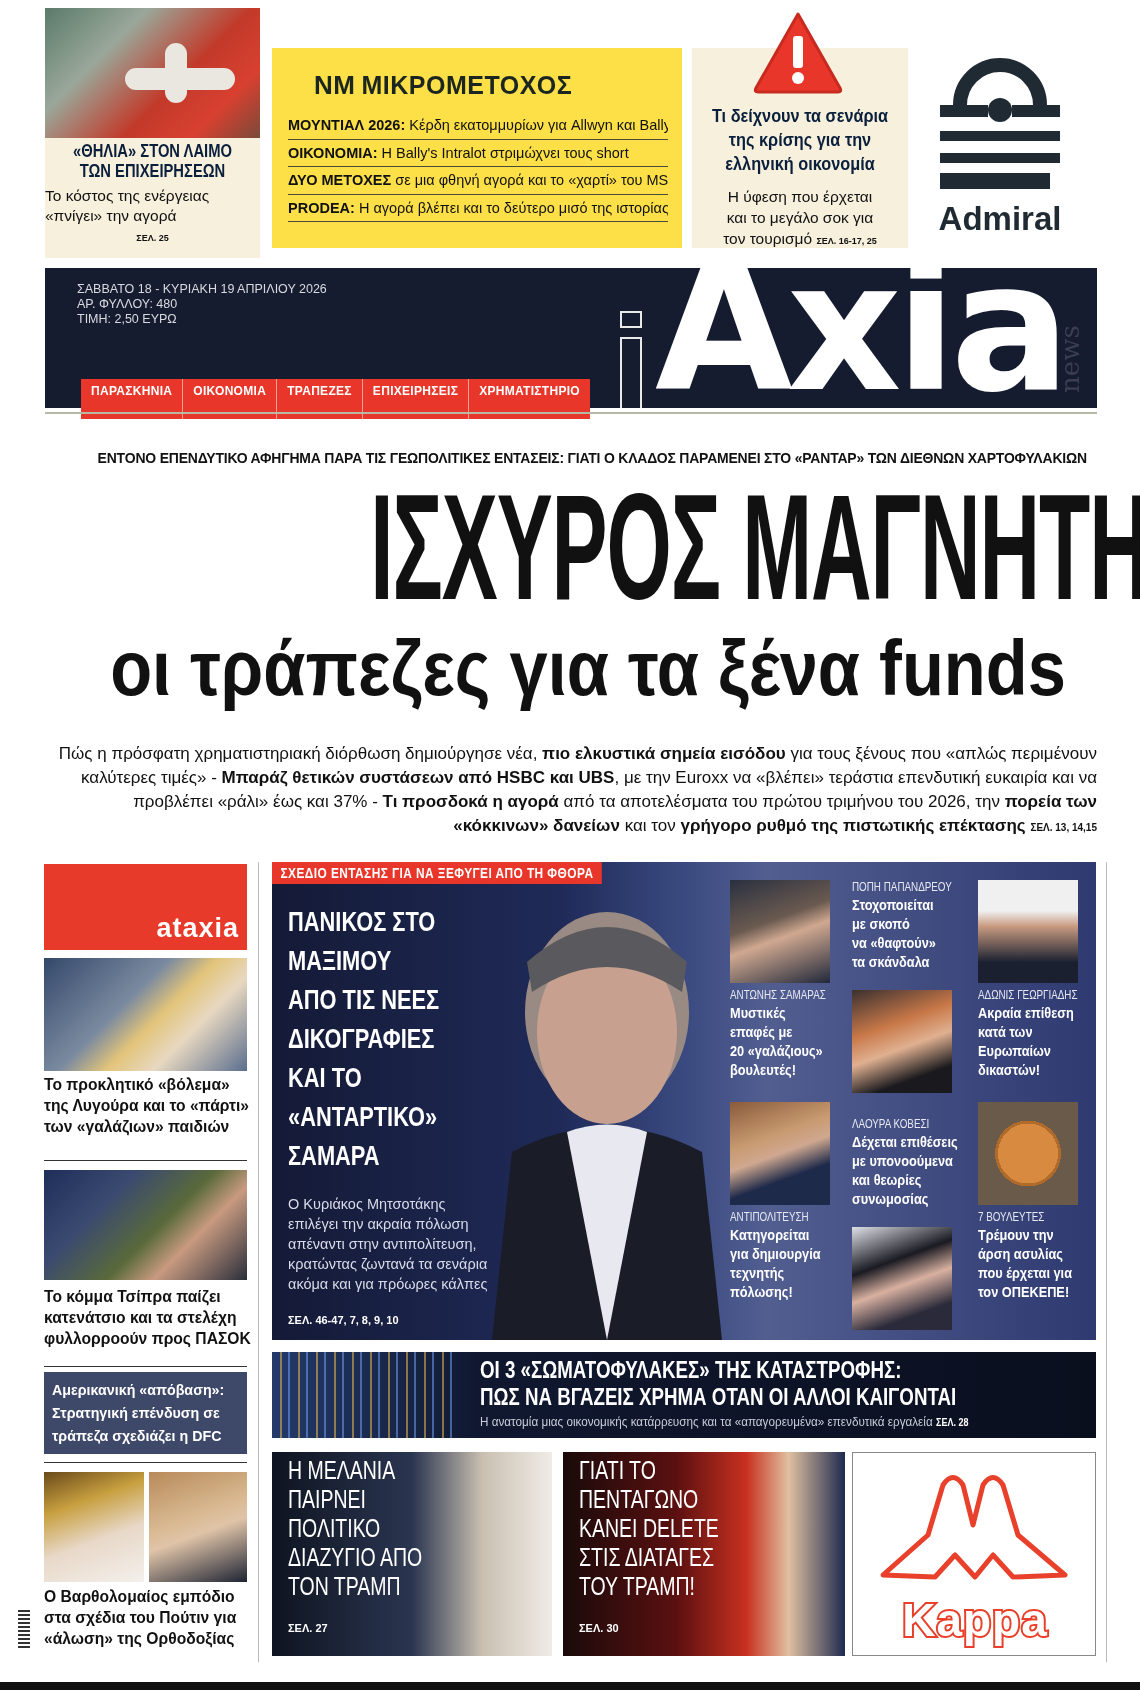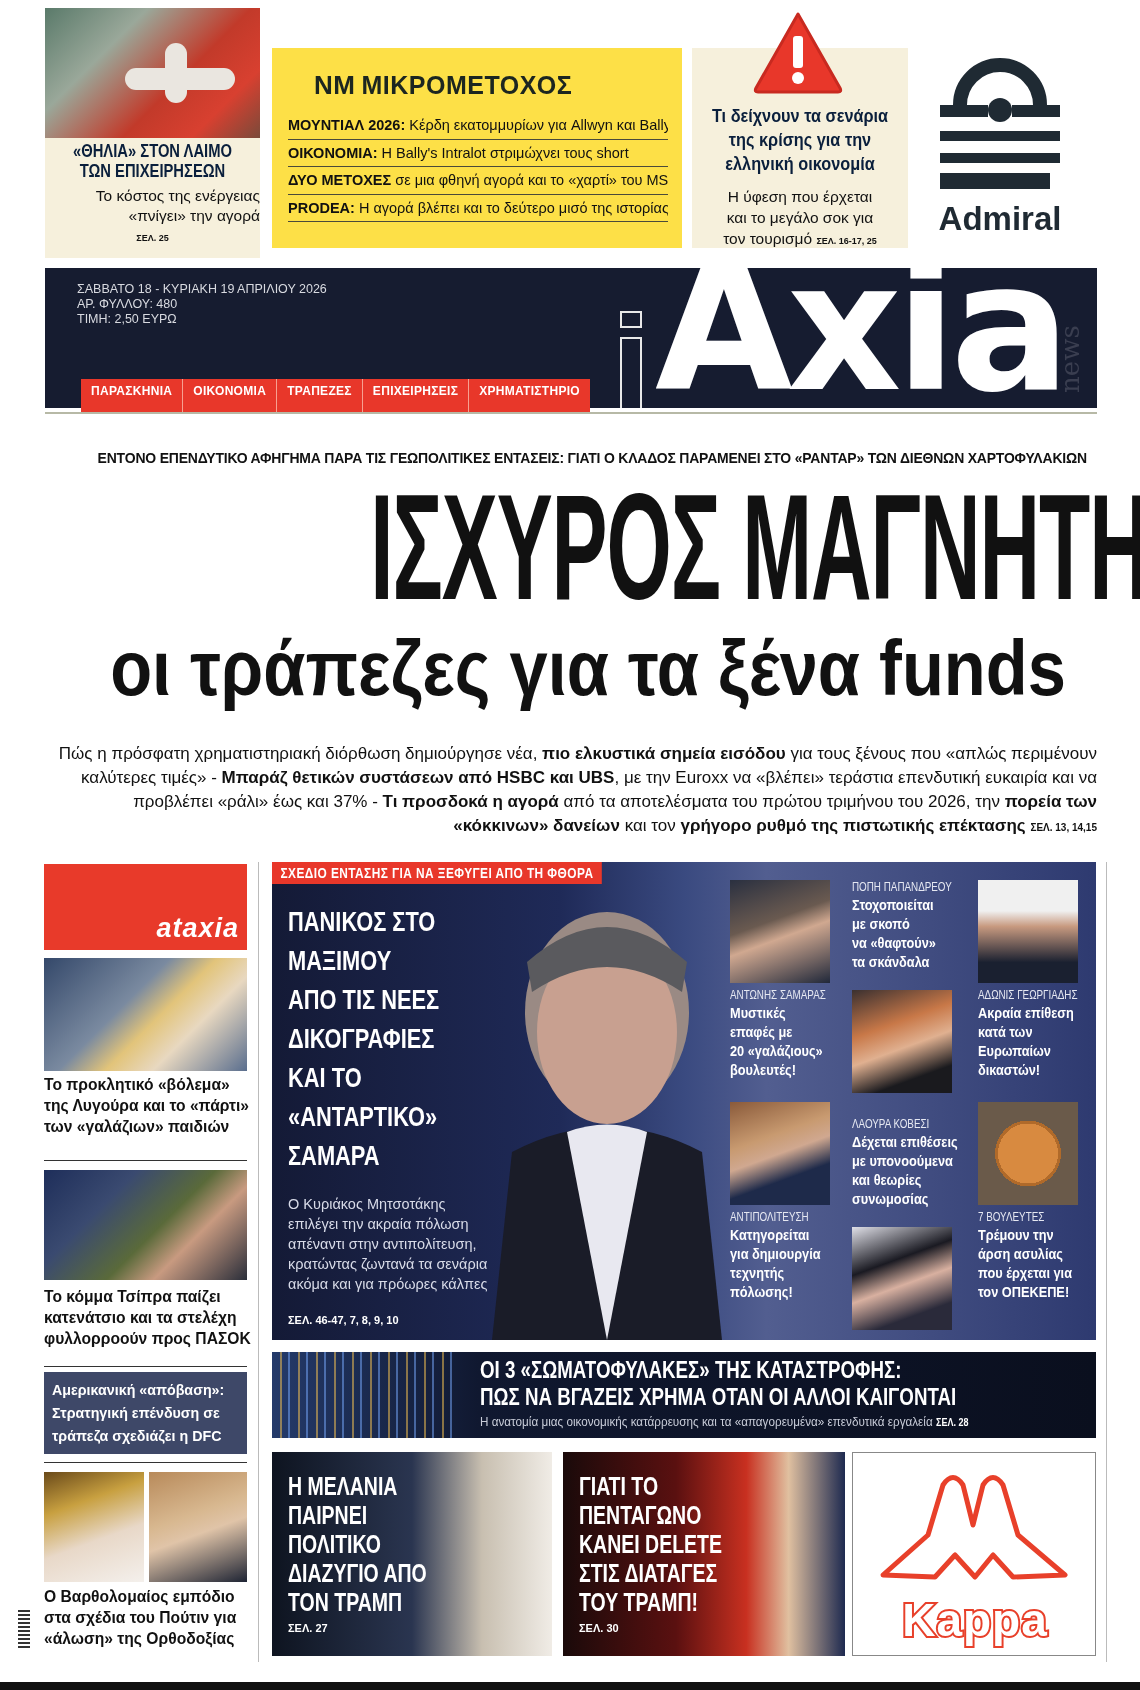--- a/index.html
+++ b/index.html
@@ -4,21 +4,21 @@
 <style>
   * { box-sizing: border-box; margin: 0; padding: 0; }
   body { width: 1140px; height: 1690px; background: #ffffff; font-family: "Liberation Sans", sans-serif; position: relative; overflow: hidden; color: #111; }
   .abs { position: absolute; }
   
   .top-teaser { left: 45px; top: 8px; width: 215px; height: 250px; background: #f6f0dc; }
   .teaser-photo { left: 0; top: 0; width: 215px; height: 130px; background: linear-gradient(135deg,#5a7a6a 0%,#9aa89a 30%,#c23a2a 60%,#d84030 80%,#7a4a3a 100%); }
   .teaser-photo .pipe { position:absolute; left:80px; top:60px; width:110px; height:22px; background:#eae6e0; border-radius:11px; }
   .teaser-photo .pipe2 { position:absolute; left:120px; top:35px; width:22px; height:60px; background:#eae6e0; border-radius:11px; }
   .teaser-head { left: 0; top: 133px; width: 215px; text-align: center; font-weight: 900; font-size: 18px; line-height: 20px; color: #0a1f3c; transform: scaleX(0.82); }
-  .teaser-sub { left: 0; top: 178px; width: 215px; text-align: right; font-size: 15.5px; line-height: 20px; color: #111; }
+  .teaser-sub { left: 0; top: 178px; width: 215px; text-align: left; font-size: 15.5px; line-height: 20px; color: #111; }
   .teaser-page { left: 0; top: 225px; width: 215px; text-align: center; font-size: 9px; font-weight: bold; }
 
   .mikro-box { left: 272px; top: 48px; width: 410px; height: 200px; background: #fde047; }
   .mikro-logo { left: 42px; top: 22px; font-size: 25px; font-weight: 900; color: #1c2620; letter-spacing: 0.5px; }
   .mikro-logo .mm { display:inline-block; font-size: 26px; margin-right: 6px; }
   .mikro-list { left: 16px; top: 64px; width: 380px; }
   .mikro-item { font-size: 14.5px; line-height: 26.5px; border-bottom: 1.5px solid #4a4a3a; white-space: nowrap; overflow: hidden; }
   .mikro-item b { font-weight: 900; }
 
   .alert-box { left: 692px; top: 48px; width: 216px; height: 200px; background: #f6f0dc; }
@@ -26,42 +26,42 @@
   .alert-head { left: 0; top: 56px; width: 216px; text-align: center; color: #0a1f3c; font-weight: 900; font-size: 18.5px; line-height: 24px; transform: scaleX(0.88); }
   .alert-sub { left: 0; top: 138px; width: 216px; text-align: center; font-size: 15.5px; line-height: 21px; }
   .alert-sub small { font-size: 9px; font-weight: bold; }
 
   .admiral { left: 920px; top: 55px; width: 160px; height: 190px; }
   .admiral-text { left: 920px; top: 200px; width: 160px; text-align: center; font-size: 33px; font-weight: bold; color: #1f2a33; }
 
   
   .masthead { left: 45px; top: 268px; width: 1052px; height: 140px; background: #161c30; }
   .mh-date { left: 32px; top: 14px; font-size: 12.5px; line-height: 15px; color: #d8dae0; }
-  .nav { left: 36px; top: 111px; height: 34px; display: flex; background: #e8372a; }
+  .nav { left: 36px; top: 111px; height: 40px; display: flex; background: #e8372a; }
   .nav-item { color: #fff; font-size: 12px; font-weight: bold; padding: 0 10px; line-height: 24px; border-right: 1px solid #f7a090; letter-spacing: 0.3px; }
   .nav-item:last-child { border-right: 0; }
   .logo-i { left: 575px; top: 43px; width: 26px; height: 97px; }
   .logo-i .dot { position:absolute; left:0; top:0; width:22px; height:17px; border:2px solid #e8e8e8; }
   .logo-i .stem { position:absolute; left:0; top:26px; width:22px; height:71px; border:2px solid #e8e8e8; border-bottom:0; }
   .logo-axia { left: 610px; top: -20px; font-size: 178px; font-weight: bold; color: #ffffff; letter-spacing: -6px; line-height: 160px; font-family: "DejaVu Sans", sans-serif; }
   .logo-news { left: 1010px; top: 55px; font-size: 26px; color: #3a3e50; font-family: "DejaVu Serif", serif; transform: rotate(-90deg); transform-origin: left top; width: 90px; }
   .rule1 { left: 45px; top: 412px; width: 1052px; height: 2px; background: #b7b9a6; }
 
   .kicker { left: 45px; top: 449px; width: 1052px; font-size: 15.5px; font-weight: bold; text-align: center; letter-spacing: -0.2px; transform: scaleX(0.9); transform-origin: center; white-space: nowrap; }
   .headline1 { left: 45px; top: 472px; width: 1052px; height: 150px; font-size: 150px; font-weight: 900; line-height: 150px; text-align: center; white-space: nowrap; letter-spacing: -2px; }
   .headline1 span { display:inline-block; transform: scaleX(0.56); transform-origin: center; }
   .headline2 { left: 45px; top: 618px; width: 1052px; height: 100px; font-size: 78px; font-weight: 900; line-height: 100px; text-align: center; white-space: nowrap; }
   .headline2 span { display:inline-block; transform: scaleX(0.88); transform-origin: center; }
   .lead { left: 45px; top: 742px; width: 1052px; font-size: 17px; line-height: 24px; text-align: right; }
   .lead b { font-weight: 900; }
   .lead small { font-size: 10px; font-weight: bold; }
 
   
   .lcol-ad { left: 44px; top: 864px; width: 203px; height: 86px; background: #e83a2a; }
-  .lcol-ad-text { right: 8px; bottom: 6px; font-size: 27px; font-weight: bold; color: #fff; letter-spacing: 1px; font-style: italic; }
+  .lcol-ad-text { right: 8px; bottom: 6px; font-size: 27px; font-weight: bold; color: #fff; letter-spacing: 1px; }
   .lphoto { background: linear-gradient(135deg,#34486a 0%,#7a8aa0 40%,#e2c47a 55%,#e8d8c0 70%,#5a6e8e 100%); }
   .lhead { font-size: 17px; font-weight: 900; line-height: 21px; color: #111; transform: scaleX(0.92); transform-origin: left; white-space: nowrap; }
   .dotrule { height: 0; border-top: 1.5px solid #333; }
   .dfc-box { left: 44px; top: 1372px; width: 203px; height: 82px; background: #3e4868; padding: 6px 8px; }
   .dfc-box div { color: #fff; font-size: 15.5px; font-weight: 900; line-height: 23px; white-space: nowrap; transform: scaleX(0.92); transform-origin: left; }
   .barcode { left: 18px; top: 1610px; width: 12px; height: 40px; background: repeating-linear-gradient(180deg,#333 0 2px,#fff 2px 4px); }
 
   
   .feature { left: 272px; top: 862px; width: 824px; height: 478px; background: linear-gradient(90deg,#141a36 0%,#1f2a58 35%,#3a4a80 50%,#525e90 60%,#2e3a70 100%); }
   .feat-tag { left: 0; top: 0; height: 22px; background: #e8372a; color: #fff; font-size: 14px; font-weight: bold; line-height: 22px; padding: 0 10px; letter-spacing: 0.5px; transform: scaleX(0.85); transform-origin: left; white-space: nowrap; }
@@ -77,21 +77,21 @@
 
   .strip { left: 272px; top: 1352px; width: 824px; height: 86px; background: linear-gradient(90deg,#243a6a 0%,#101830 25%,#0a0f1e 100%); }
   .strip-chart { left: 0; top: 0; width: 180px; height: 86px; background: repeating-linear-gradient(90deg,transparent 0 8px,rgba(255,200,80,0.5) 8px 10px,transparent 10px 16px,rgba(120,170,255,0.5) 16px 18px); }
   .strip-title { left: 208px; top: 4px; color: #fff; font-size: 24px; font-weight: 900; line-height: 27px; white-space: nowrap; }
   .strip-title div { transform: scaleX(0.78); transform-origin: left; }
   .strip-sub { left: 208px; top: 62px; color: #c8ccd8; font-size: 13px; white-space: nowrap; transform: scaleX(0.9); transform-origin: left; }
   .strip-sub b { font-size: 10px; color: #fff; }
 
   .melania { left: 272px; top: 1452px; width: 280px; height: 204px; background: linear-gradient(90deg,#0e1420 0%,#2a3550 50%,#c8bfb0 75%,#f0ece6 100%); }
   .trump { left: 563px; top: 1452px; width: 282px; height: 204px; background: linear-gradient(90deg,#1a0a0a 0%,#5a1010 40%,#c83020 65%,#e0c0a0 80%,#1e2a50 100%); }
-  .bx-title { position:absolute; left: 16px; top: 20px; color: #fff; font-size: 25px; font-weight: 700; line-height: 29px; white-space: nowrap; }
+  .bx-title { position:absolute; left: 16px; top: 4px; color: #fff; font-size: 25px; font-weight: 400; line-height: 29px; white-space: nowrap; }
   .bx-title div { transform: scaleX(0.78); transform-origin: left; }
   .bx-page { position:absolute; left: 16px; top: 170px; color: #fff; font-size: 11px; font-weight: bold; }
 
   .kappa { left: 852px; top: 1452px; width: 244px; height: 204px; background: #fff; border: 1.5px solid #888; }
   .kappa-text { left: 0; top: 140px; width: 244px; text-align: center; font-size: 46px; font-weight: 900; color: #fff; -webkit-text-stroke: 4px #e8402a; paint-order: stroke fill; letter-spacing: 1px; }
 
   .bottom-bar { left: 0; top: 1682px; width: 1140px; height: 8px; background: #111; }
   .vrule { left: 1106px; top: 862px; width: 1px; height: 800px; background: #bbb; }
   .vrule2 { left: 258px; top: 862px; width: 1px; height: 800px; background: #bbb; }
 </style>

